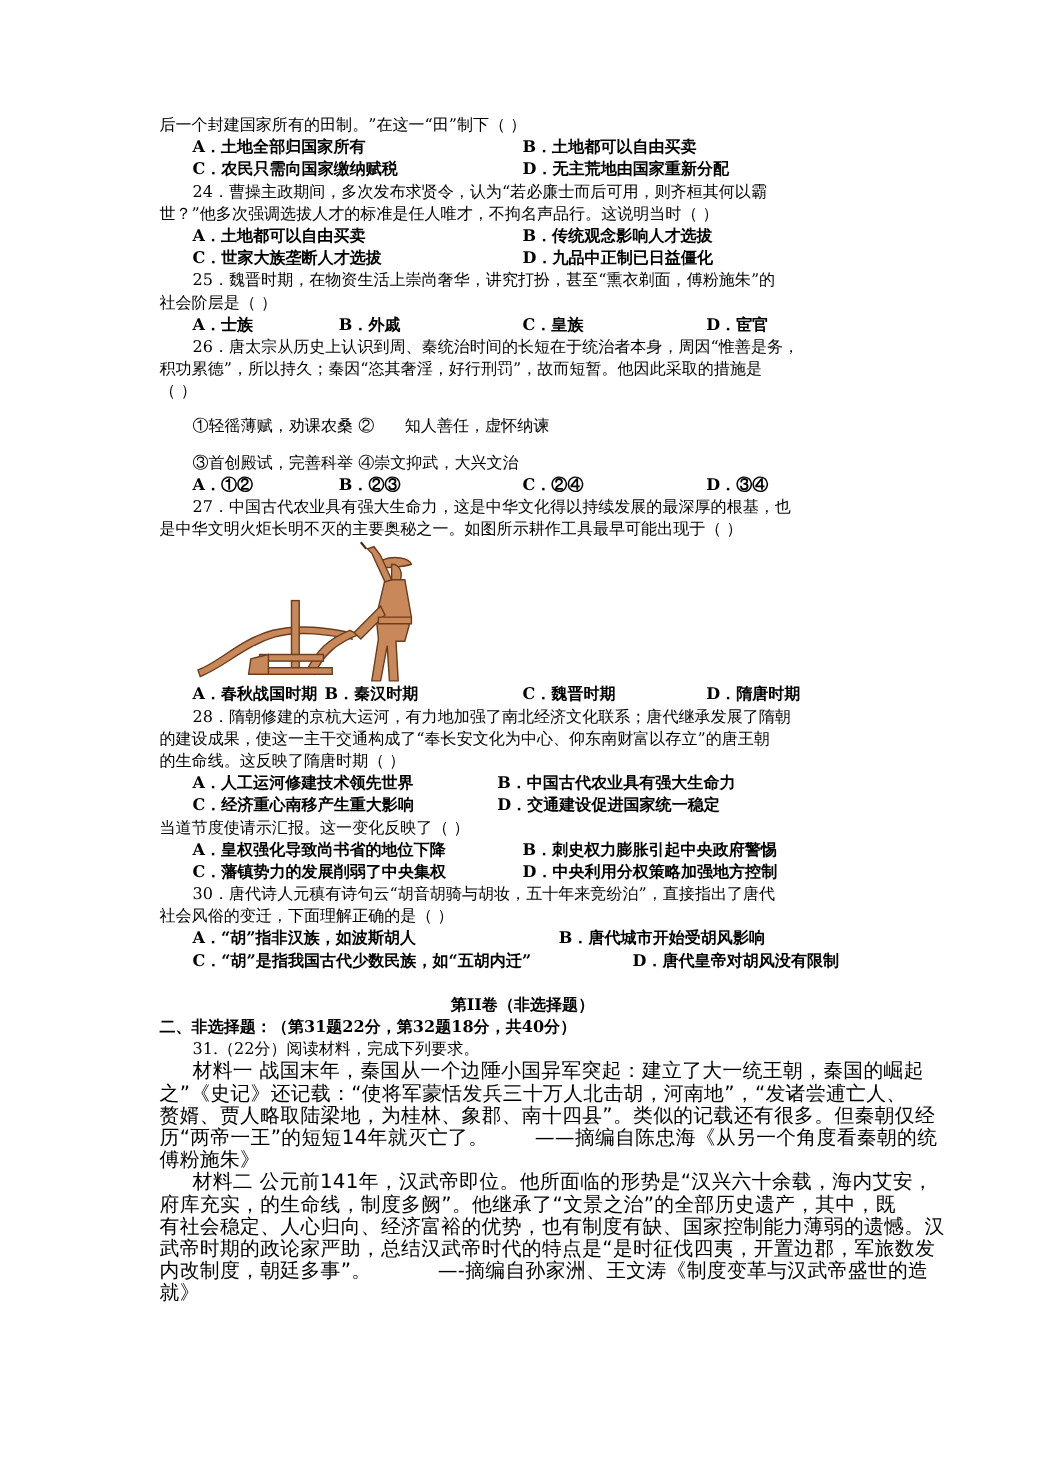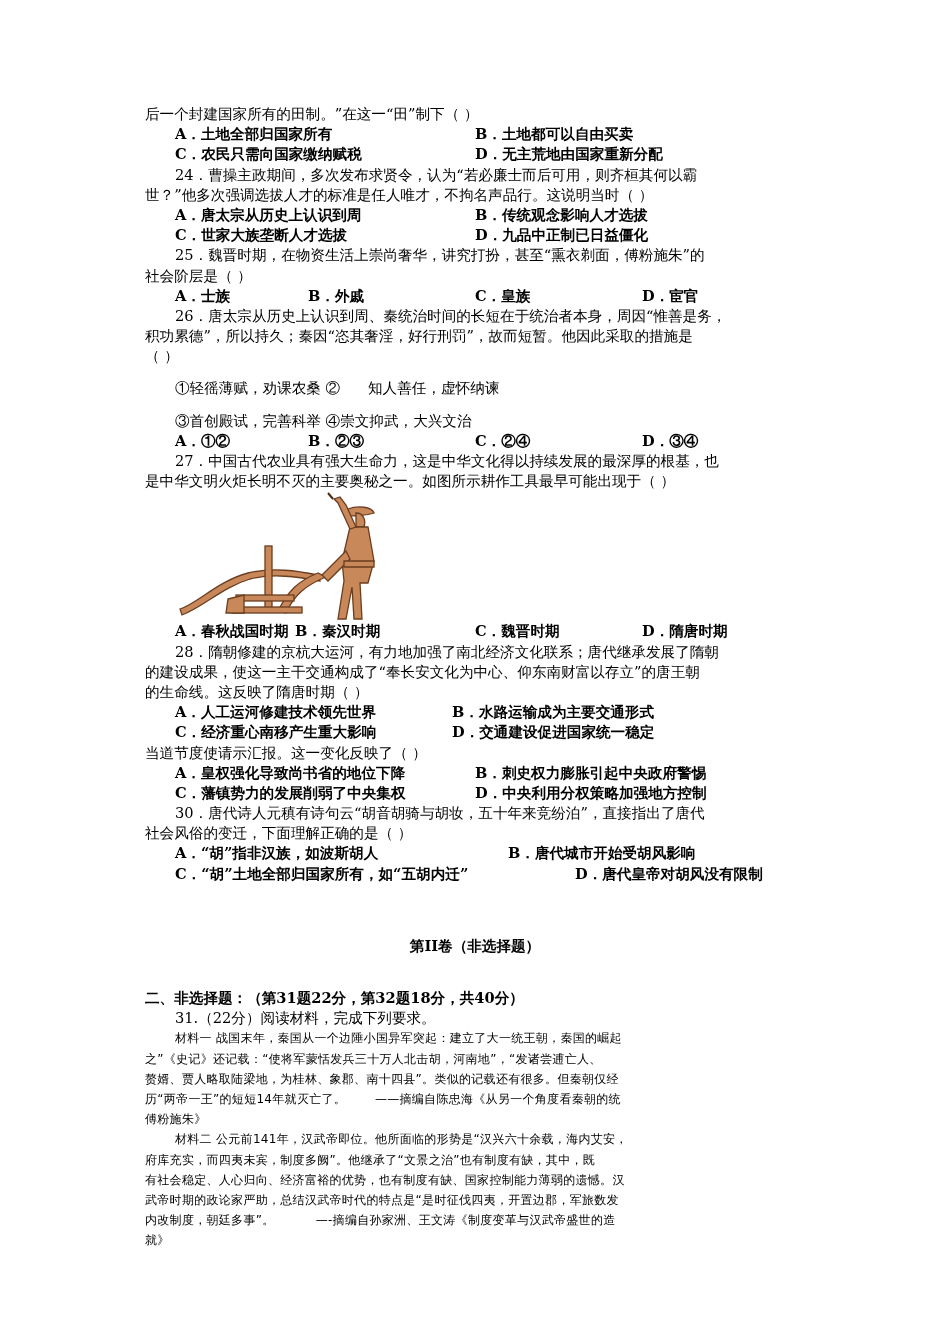--- a/index.html
+++ b/index.html
@@ -2,22 +2,22 @@
 <html><head>
 <meta charset="utf-8">
 <style>
   html, body { margin: 0; padding: 0; background: #ffffff; }
   body { width: 950px; height: 1344px; position: relative; overflow: hidden;
          font-family: "DejaVu Serif", "Liberation Serif", serif; color: #000; }
   .page { position: absolute; left: 145px; top: 104px; width: 660px; font-size: 14.6px; }
   .ln { height: 20.2px; line-height: 20.2px; white-space: nowrap; position: relative; }
   .ind { padding-left: 30px; }
   .opt { position: absolute; top: 0; font-weight: bold; }
-  .b { font-weight: bold; margin-top: 32px; }
-  .mat { font-family: "DejaVu Sans", "Liberation Sans", sans-serif; font-size: 12px; letter-spacing: 0.3px; }
+  .b { font-weight: bold; }
+  .mat { font-family: "DejaVu Sans", "Liberation Sans", sans-serif; font-size: 18px; letter-spacing: 0.3px; }
   .center { text-align: center; }
   .gap { height: 12px; }
   .fig { position: relative; height: 130px; margin-left: 33px; }
 </style>
 </head>
 <body>
 
 <div class="page">
 
   <div class="ln">后一个封建国家所有的田制。”在这一“田”制下（   ）</div>
@@ -26,21 +26,21 @@
     <span class="opt" style="left:330px">B．土地都可以自由买卖</span>
   </div>
   <div class="ln ind">
     <span class="opt" style="left:30px">C．农民只需向国家缴纳赋税</span>
     <span class="opt" style="left:330px">D．无主荒地由国家重新分配</span>
   </div>
 
   <div class="ln ind">24．曹操主政期间，多次发布求贤令，认为“若必廉士而后可用，则齐桓其何以霸</div>
   <div class="ln">世？”他多次强调选拔人才的标准是任人唯才，不拘名声品行。这说明当时（    ）</div>
   <div class="ln">
-    <span class="opt" style="left:30px">A．唐太宗从历史上认识到周</span>
+    <span class="opt" style="left:30px">A．土地都可以自由买卖</span>
     <span class="opt" style="left:330px">B．传统观念影响人才选拔</span>
   </div>
   <div class="ln">
     <span class="opt" style="left:30px">C．世家大族垄断人才选拔</span>
     <span class="opt" style="left:330px">D．九品中正制已日益僵化</span>
   </div>
 
   <div class="ln ind">25．魏晋时期，在物资生活上崇尚奢华，讲究打扮，甚至“熏衣剃面，傅粉施朱”的</div>
   <div class="ln">社会阶层是（   ）</div>
   <div class="ln">
@@ -96,21 +96,21 @@
     <span class="opt" style="left:150px">B．秦汉时期</span>
     <span class="opt" style="left:330px">C．魏晋时期</span>
     <span class="opt" style="left:497px">D．隋唐时期</span>
   </div>
 
   <div class="ln ind">28．隋朝修建的京杭大运河，有力地加强了南北经济文化联系；唐代继承发展了隋朝</div>
   <div class="ln">的建设成果，使这一主干交通构成了“奉长安文化为中心、仰东南财富以存立”的唐王朝</div>
   <div class="ln">的生命线。这反映了隋唐时期（    ）</div>
   <div class="ln">
     <span class="opt" style="left:30px">A．人工运河修建技术领先世界</span>
-    <span class="opt" style="left:307px">B．水路运输成为主要交通形式</span>
+    <span class="opt" style="left:307px">B．中国古代农业具有强大生命力</span>
   </div>
   <div class="ln">
     <span class="opt" style="left:30px">C．经济重心南移产生重大影响</span>
     <span class="opt" style="left:307px">D．交通建设促进国家统一稳定</span>
   </div>
 
   <div class="ln">当道节度使请示汇报。这一变化反映了（    ）</div>
   <div class="ln">
     <span class="opt" style="left:30px">A．皇权强化导致尚书省的地位下降</span>
     <span class="opt" style="left:330px">B．刺史权力膨胀引起中央政府警惕</span>
@@ -120,40 +120,40 @@
     <span class="opt" style="left:330px">D．中央利用分权策略加强地方控制</span>
   </div>
 
   <div class="ln ind">30．唐代诗人元稹有诗句云“胡音胡骑与胡妆，五十年来竞纷泊”，直接指出了唐代</div>
   <div class="ln">社会风俗的变迁，下面理解正确的是（    ）</div>
   <div class="ln">
     <span class="opt" style="left:30px">A．“胡”指非汉族，如波斯胡人</span>
     <span class="opt" style="left:363px">B．唐代城市开始受胡风影响</span>
   </div>
   <div class="ln">
-    <span class="opt" style="left:30px">C．“胡”土地全部归国家所有，如“五胡内迁”</span>
+    <span class="opt" style="left:30px">C．“胡”是指我国古代少数民族，如“五胡内迁”</span>
     <span class="opt" style="left:430px">D．唐代皇帝对胡风没有限制</span>
   </div>
 
   <div style="height:20px"></div>
 
   <div class="ln center b">第II卷（非选择题）</div>
   <div class="ln b">二、非选择题：（第31题22分，第32题18分，共40分）</div>
   <div class="ln ind">31.（22分）阅读材料，完成下列要求。</div>
 
   <div class="mat">
     <div class="ln ind">材料一  战国末年，秦国从一个边陲小国异军突起：建立了大一统王朝，秦国的崛起</div>
     <div class="ln">之”《史记》还记载：“使将军蒙恬发兵三十万人北击胡，河南地”，“发诸尝逋亡人、</div>
     <div class="ln">赘婿、贾人略取陆梁地，为桂林、象郡、南十四县”。类似的记载还有很多。但秦朝仅经</div>
     <div class="ln" style="white-space:pre">历“两帝一王”的短短14年就灭亡了。       ——摘编自陈忠海《从另一个角度看秦朝的统</div>
     <div class="ln">傅粉施朱》</div>
   </div>
 
   <div class="mat">
     <div class="ln ind">材料二  公元前141年，汉武帝即位。他所面临的形势是“汉兴六十余载，海内艾安，</div>
-    <div class="ln">府库充实，而四夷未宾，制度多阙”。他继承了“文景之治”也有制度有缺，其中，既</div>
+    <div class="ln">府库充实，的生命线，制度多阙”。他继承了“文景之治”的全部历史遗产，其中，既</div>
     <div class="ln">有社会稳定、人心归向、经济富裕的优势，也有制度有缺、国家控制能力薄弱的遗憾。汉</div>
     <div class="ln">武帝时期的政论家严助，总结汉武帝时代的特点是“是时征伐四夷，开置边郡，军旅数发</div>
     <div class="ln" style="white-space:pre">内改制度，朝廷多事”。          —-摘编自孙家洲、王文涛《制度变革与汉武帝盛世的造</div>
     <div class="ln">就》</div>
   </div>
 
 </div>
 
 </body></html>

